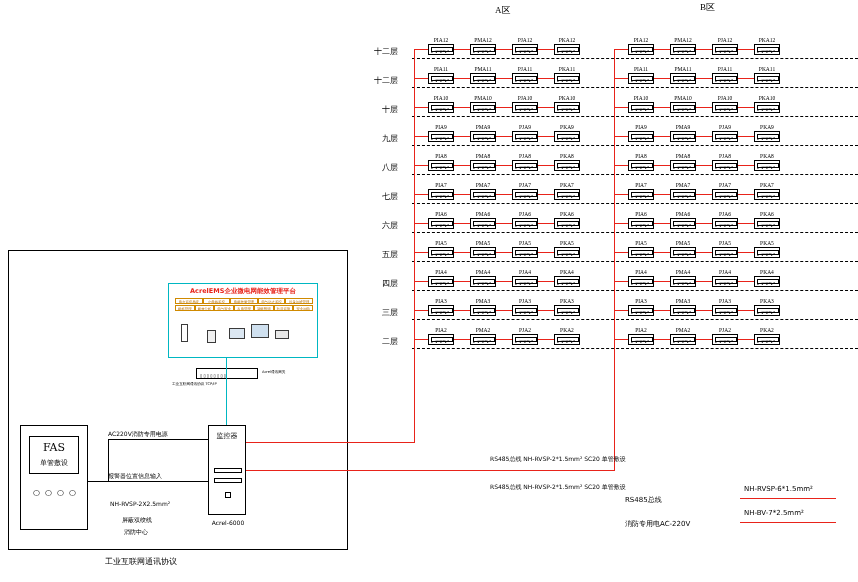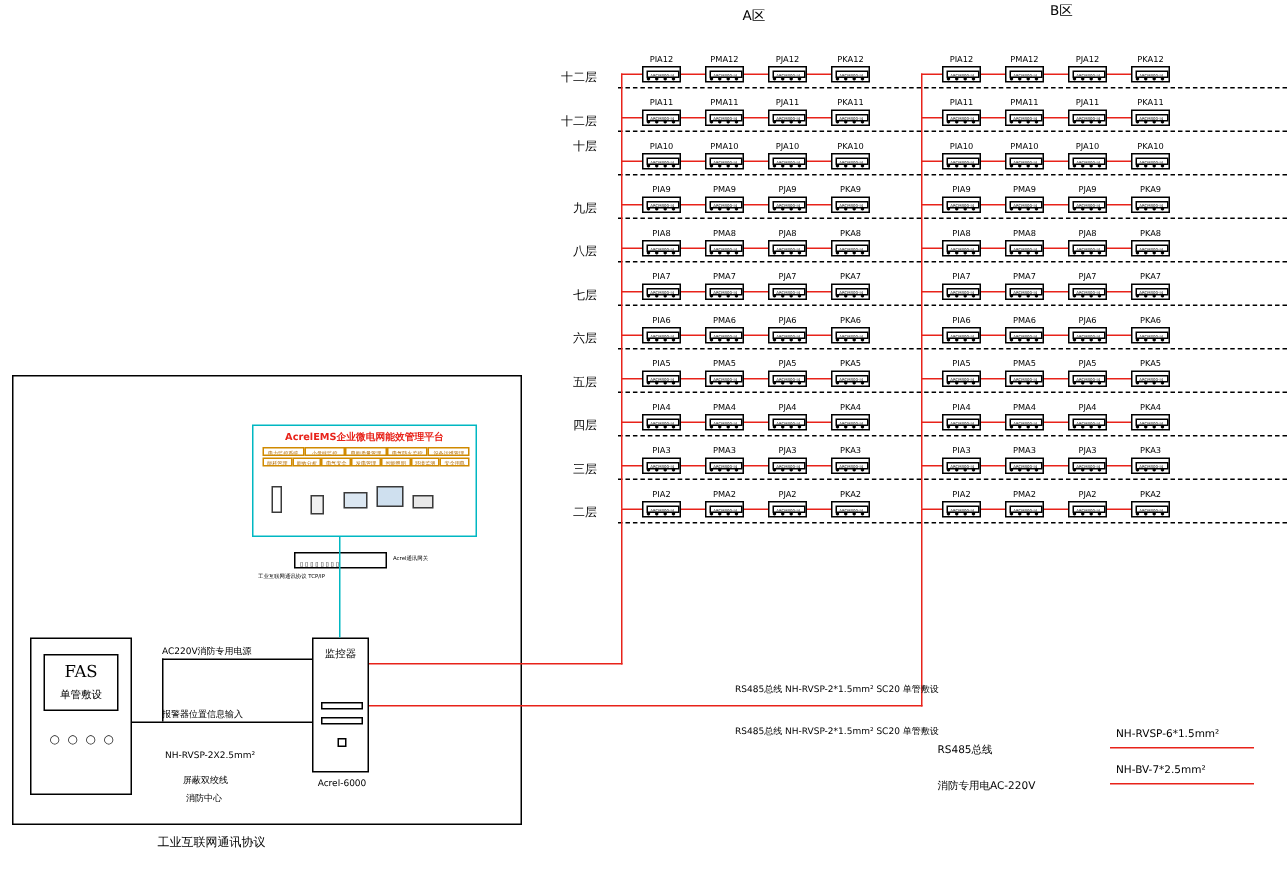--- a/index.html
+++ b/index.html
@@ -6,21 +6,21 @@
   body{
     width:858px;height:582px;
     background:#ffffff;
     font-family:"DejaVu Sans","Liberation Sans",sans-serif;
     font-size:7px;
     color:#000;
     position:relative;
     overflow:hidden;
   }
   
-  #riser{position:absolute;left:400px;top:0;width:458px;height:430px;}
+  #riser{position:absolute;left:400px;top:0;width:458px;height:430px;font-family:Liberation Serif, serif;}
   .zone-title{position:absolute;font-size:9px;color:#000;white-space:nowrap;}
   .floor-label{position:absolute;left:0px;width:40px;text-align:right;font-size:8px;color:#000;}
   .floor-line{position:absolute;left:12px;width:446px;height:0;border-top:1px dashed #000;}
   .dev{
     position:absolute;
     width:26px;height:11px;
     border:1px solid #000;
     background:#fff;
     box-sizing:border-box;
   }
@@ -201,21 +201,21 @@
     </div>
     <div class="wire wireh" style="left: 54px; top: 78px; width: 16px;"></div>
     <div class="wire wireh" style="left: 96px; top: 78px; width: 16px;"></div>
     <div class="wire wireh" style="left: 138px; top: 78px; width: 16px;"></div>
     <div class="wire wireh" style="left: 14px; top: 78px; width: 14px;"></div>
     <div class="wire wireh" style="left: 254px; top: 78px; width: 16px;"></div>
     <div class="wire wireh" style="left: 296px; top: 78px; width: 16px;"></div>
     <div class="wire wireh" style="left: 338px; top: 78px; width: 16px;"></div>
     <div class="wire wireh" style="left: 214px; top: 78px; width: 14px;"></div>
     <div class="floor-line" style="top: 116px;"></div>
-    <div class="floor-label" style="top: 92px; left: -42px;">十层</div>
+    <div class="floor-label" style="top: 104px; left: -42px;">十层</div>
     <div class="devlabel" style="left: 26px; top: 95px;">PIA10</div>
     <div class="dev" style="left: 28px; top: 102px;">
       <div class="inner">ARCM300-J4</div>
       <div class="dots">● ● ● ●</div>
     </div>
     <div class="devlabel" style="left: 68px; top: 95px;">PMA10</div>
     <div class="dev" style="left: 70px; top: 102px;">
       <div class="inner">ARCM300-J4</div>
       <div class="dots">● ● ● ●</div>
     </div>

